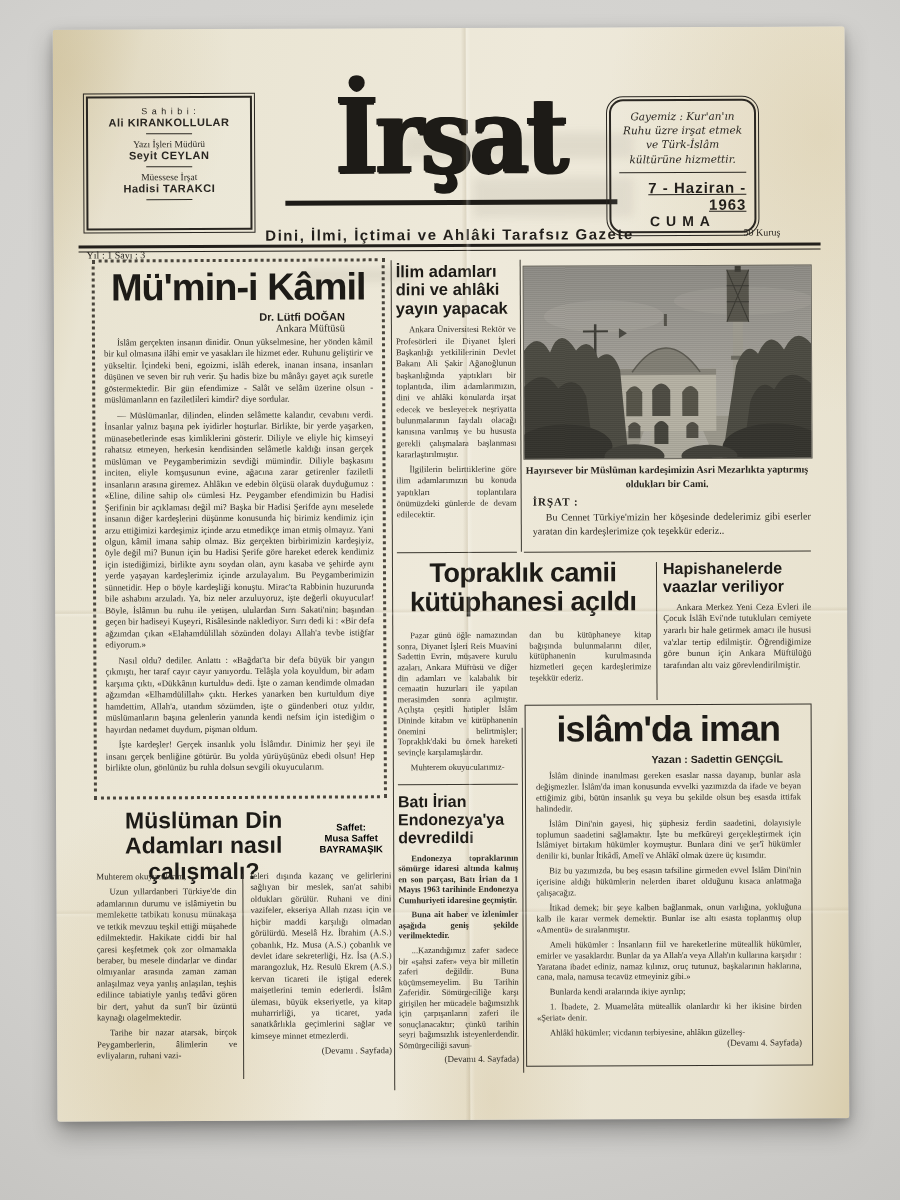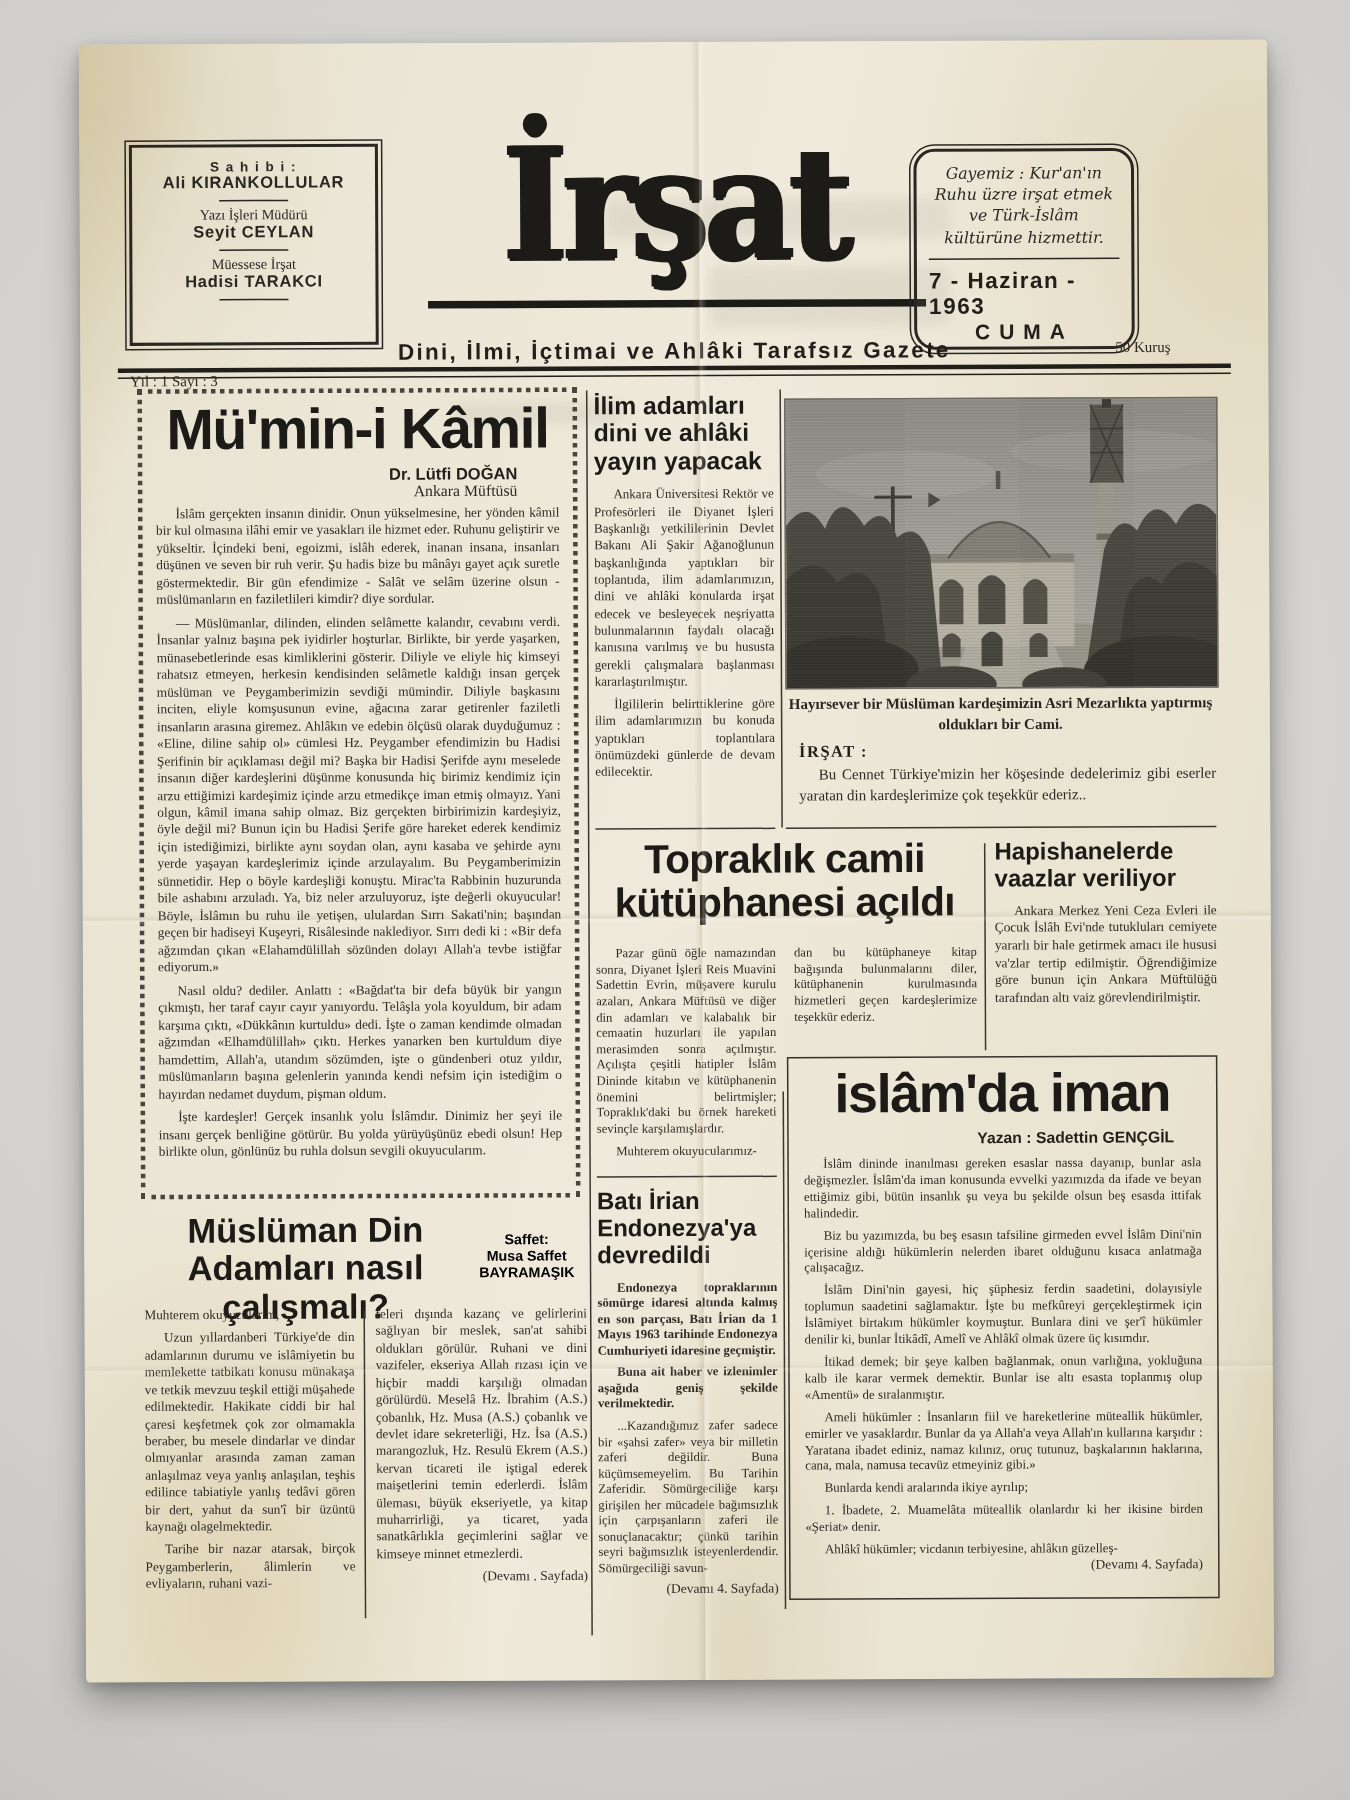--- a/index.html
+++ b/index.html
@@ -37,21 +37,21 @@
   .mast-box .nm{font-size:11px;font-weight:bold;letter-spacing:.5px;}
   .mast-div{width:46px;height:0;border-top:1px solid #2a2722;margin:5px auto;}
   .logo{
     font-family:"DejaVu Serif", serif;font-weight:bold;color:#1d1b17;
     font-size:92px;line-height:1;text-align:center;letter-spacing:-3px;
     text-shadow:1.5px 0 #1d1b17, -1.5px 0 #1d1b17, 0 1.5px #1d1b17;
     transform:scaleY(1.12);
   }
   .logo-rule{background:#1d1b17;height:5px;}
   .motto{font-family:"DejaVu Serif", serif;font-style:italic;font-size:10.5px;line-height:1.35;color:#2a2722;text-align:center;}
-  .date-line{font-size:15px;font-weight:bold;color:#221f1b;text-align:left;letter-spacing:1px;}
+  .date-line{font-size:15px;font-weight:bold;color:#221f1b;text-align:right;letter-spacing:1px;text-decoration:underline;}
   .day-line{font-size:14px;font-weight:bold;color:#221f1b;text-align:center;letter-spacing:6px;}
   .subtitle{font-size:15px;font-weight:bold;color:#221f1b;letter-spacing:1.5px;text-align:center;}
   .small-label{font-size:10px;color:#2a2722;}
   .thick-rule{border-top:3px solid #221f1b;border-bottom:1px solid #221f1b;height:3px;}
 
   
   .h-xl{font-size:38px;font-weight:bold;letter-spacing:-1px;line-height:1.02;text-align:center;color:#1d1b17;}
   .h-lg{font-size:27px;font-weight:bold;letter-spacing:-0.5px;line-height:1.08;text-align:center;color:#1d1b17;}
   .h-md{font-size:23px;font-weight:bold;line-height:1.1;text-align:center;color:#1d1b17;}
   .h-sm{font-size:16.5px;font-weight:bold;line-height:1.12;color:#1d1b17;}
@@ -76,21 +76,21 @@
 </head>
 <body>
 
 <div class="paper">
 
   <div class="bleed" style="left:350px;top:105px;width:230px;height:26px;"></div>
   <div class="bleed" style="left:420px;top:150px;width:160px;height:40px;"></div>
   <div class="bleed" style="left:250px;top:240px;width:110px;height:14px;"></div>
 
   <div class="abs mast-box" style="left:33px;top:67px;width:162px;height:122px;padding-top:8px;">
-    <div class="sans sm" style="font-weight:bold;">S a h i b i :</div>
+    <div class="sans sm" style="font-weight:normal;">S a h i b i :</div>
     <div class="sans nm">Ali KIRANKOLLULAR</div>
     <div class="mast-div"></div>
     <div class="serif" style="font-size:9.5px;">Yazı İşleri Müdürü</div>
     <div class="sans nm">Seyit CEYLAN</div>
     <div class="mast-div"></div>
     <div class="serif" style="font-size:9.5px;">Müessese İrşat</div>
     <div class="sans nm">Hadisi TARAKCI</div>
     <div class="mast-div"></div>
   </div>
 
@@ -236,22 +236,22 @@
     <div class="body-txt" style="font-size:8.9px;margin-top:6px;height:105px;">
       <p>Ankara Merkez Yeni Ceza Evleri ile Çocuk İslâh Evi'nde tutukluları cemiyete yararlı bir hale getirmek amacı ile hususi va'zlar tertip edilmiştir. Öğrendiğimize göre bunun için Ankara Müftülüğü tarafından altı vaiz görevlendirilmiştir.</p>
     </div>
   </div>
 
   <div class="abs" style="left:469px;top:677px;width:287px;height:362px;border:1.5px solid #35322b;box-sizing:border-box;padding:6px 10px;overflow:hidden;">
     <div class="sans" style="font-size:36px;font-weight:bold;letter-spacing:-1px;text-align:center;color:#1d1b17;line-height:1;">islâm'da iman</div>
     <div class="sans byline" style="text-align:right;padding-right:18px;margin-top:6px;font-size:10.5px;">Yazan : Sadettin GENÇGİL</div>
     <div class="body-txt" style="font-size:8.6px;line-height:1.27;margin-top:5px;">
       <p>İslâm dininde inanılması gereken esaslar nassa dayanıp, bunlar asla değişmezler. İslâm'da iman konusunda evvelki yazımızda da ifade ve beyan ettiğimiz gibi, bütün insanlık şu veya bu şekilde olsun beş esasda ittifak halindedir.</p>
+      <p>İslâm Dini'nin gayesi, hiç şüphesiz ferdin saadetini, dolayısiyle toplumun saadetini sağlamaktır. İşte bu mefkûreyi gerçekleştirmek için İslâmiyet birtakım hükümler koymuştur. Bunlara dini ve şer'î hükümler denilir ki, bunlar İtikâdî, Amelî ve Ahlâkî olmak üzere üç kısımdır.</p>
       <p>Biz bu yazımızda, bu beş esasın tafsiline girmeden evvel İslâm Dini'nin içerisine aldığı hükümlerin nelerden ibaret olduğunu kısaca anlatmağa çalışacağız.</p>
-      <p>İslâm Dini'nin gayesi, hiç şüphesiz ferdin saadetini, dolayısiyle toplumun saadetini sağlamaktır. İşte bu mefkûreyi gerçekleştirmek için İslâmiyet birtakım hükümler koymuştur. Bunlara dini ve şer'î hükümler denilir ki, bunlar İtikâdî, Amelî ve Ahlâkî olmak üzere üç kısımdır.</p>
       <p>İtikad demek; bir şeye kalben bağlanmak, onun varlığına, yokluğuna kalb ile karar vermek demektir. Bunlar ise altı esasta toplanmış olup «Amentü» de sıralanmıştır.</p>
       <p>Ameli hükümler : İnsanların fiil ve hareketlerine müteallik hükümler, emirler ve yasaklardır. Bunlar da ya Allah'a veya Allah'ın kullarına karşıdır : Yaratana ibadet ediniz, namaz kılınız, oruç tutunuz, başkalarının haklarına, cana, mala, namusa tecavüz etmeyiniz gibi.»</p>
       <p>Bunlarda kendi aralarında ikiye ayrılıp;</p>
       <p>1. İbadete, 2. Muamelâta müteallik olanlardır ki her ikisine birden «Şeriat» denir.</p>
       <p style="margin-bottom:0;">Ahlâkî hükümler; vicdanın terbiyesine, ahlâkın güzelleş-</p>
       <div class="cont">(Devamı 4. Sayfada)</div>
     </div>
   </div>
 
   <div class="abs" style="left:342px;top:765px;width:120px;">

